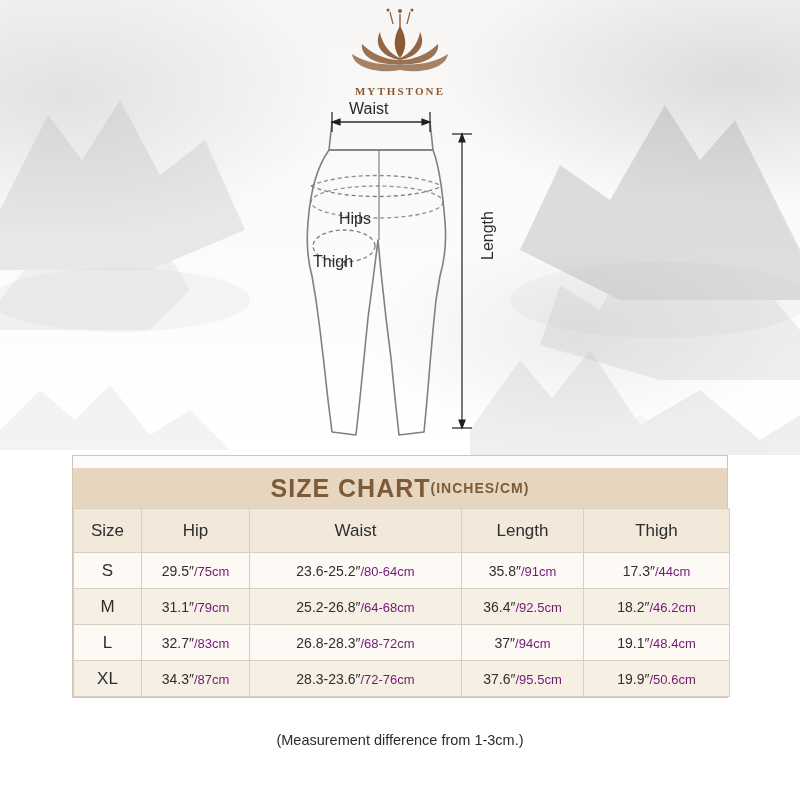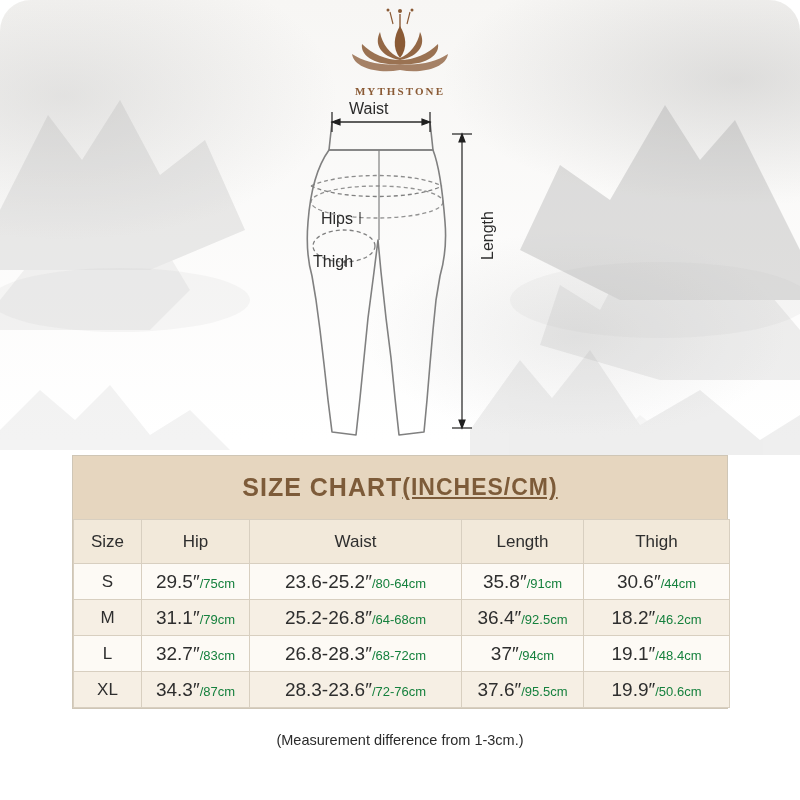--- a/index.html
+++ b/index.html
@@ -8,21 +8,20 @@
     width: 800px; height: 800px;
     font-family: "Liberation Sans", sans-serif;
     background: #ffffff;
     overflow: hidden;
   }
   #page {
     position: relative;
     width: 800px; height: 800px;
     background: #ffffff;
     overflow: hidden;
-    border-radius: 31px;
   }
   
   .bg-wash {
     position: absolute; inset: 0;
     background:
       radial-gradient(ellipse 420px 180px at 92% 10%, rgba(150,150,150,0.28) 0%, rgba(255,255,255,0) 70%),
       radial-gradient(ellipse 380px 200px at 8% 12%, rgba(160,160,160,0.25) 0%, rgba(255,255,255,0) 72%),
       radial-gradient(ellipse 300px 150px at 72% 42%, rgba(170,170,170,0.18) 0%, rgba(255,255,255,0) 70%),
       linear-gradient(180deg, #f7f6f4 0%, #ffffff 55%);
     pointer-events: none;
@@ -46,51 +45,51 @@
   
   .diagram { position: absolute; left: 0; top: 0; width: 800px; height: 455px; }
   .dlabel {
     position: absolute;
     font-size: 16px;
     color: #2b2b2b;
     font-family: "Liberation Sans", sans-serif;
     white-space: nowrap;
   }
   #lbl-waist { left: 349px; top: 100px; }
-  #lbl-hips  { left: 321px; top: 210px; }
+  #lbl-hips  { left: 339px; top: 210px; }
   #lbl-thigh { left: 313px; top: 253px; }
   #lbl-length {
     left: 479px; top: 260px;
     transform: rotate(-90deg); transform-origin: left top;
     font-size: 16px;
   }
 
   
   .chart {
     position: absolute;
     left: 72px; top: 455px;
     width: 656px;
     border: 1px solid #cfc6b6;
     background: #fdfbf7;
   }
   .chart-title {
-    height: 63px;
+    height: 40px;
     background: #e6d6bf;
     display: flex; align-items: center; justify-content: center;
     color: #7d5b39;
     letter-spacing: 1px;
+    margin-top: 12px;
   }
   .chart-title .t-main {
     font-size: 25px; font-weight: 700;
     font-family: "Liberation Sans", sans-serif;
   }
   .chart-title .t-sub {
-    font-size: 23px; font-weight: 700;
-    font-family: "Liberation Sans", sans-serif;
-    text-decoration: underline;
+    font-size: 14px; font-weight: 700;
+    font-family: "Liberation Sans", sans-serif;
   }
   table.size-table {
     border-collapse: collapse;
     width: 100%;
     table-layout: fixed;
   }
   table.size-table th, table.size-table td {
     border: 1px solid #d8cfc0;
     text-align: center;
     color: #2e2e2e;
@@ -103,22 +102,22 @@
   table.size-table thead th {
     background: #f2e9da;
     height: 44px;
     font-size: 17px;
     font-weight: 400;
     margin-top: 40px;
   }
   table.size-table tbody tr:nth-child(odd)  td { background: #fdfaf5; }
   table.size-table tbody tr:nth-child(even) td { background: #f6efe4; }
   td.size-cell { font-size: 17px; }
-  .val { font-size: 19px; }
-  .unit { font-size: 13px; color: #15803d; }
+  .val { font-size: 14px; }
+  .unit { font-size: 13px; color: #701a75; }
 
   .col-size   { width: 68px; }
   .col-hip    { width: 108px; }
   .col-waist  { width: 212px; }
   .col-length { width: 122px; }
   .col-thigh  { width: 146px; }
 
   .note {
     position: absolute;
     left: 0; right: 0; top: 732px;
@@ -254,21 +253,21 @@
           <th>Length</th>
           <th>Thigh</th>
         </tr>
       </thead>
       <tbody>
         <tr>
           <td class="size-cell">S</td>
           <td><span class="val">29.5″</span><span class="unit">/75cm</span></td>
           <td><span class="val">23.6-25.2″</span><span class="unit">/80-64cm</span></td>
           <td><span class="val">35.8″</span><span class="unit">/91cm</span></td>
-          <td><span class="val">30.6″</span><span class="unit">/44cm</span></td>
+          <td><span class="val">17.3″</span><span class="unit">/44cm</span></td>
         </tr>
         <tr>
           <td class="size-cell">M</td>
           <td><span class="val">31.1″</span><span class="unit">/79cm</span></td>
           <td><span class="val">25.2-26.8″</span><span class="unit">/64-68cm</span></td>
           <td><span class="val">36.4″</span><span class="unit">/92.5cm</span></td>
           <td><span class="val">18.2″</span><span class="unit">/46.2cm</span></td>
         </tr>
         <tr>
           <td class="size-cell">L</td>

